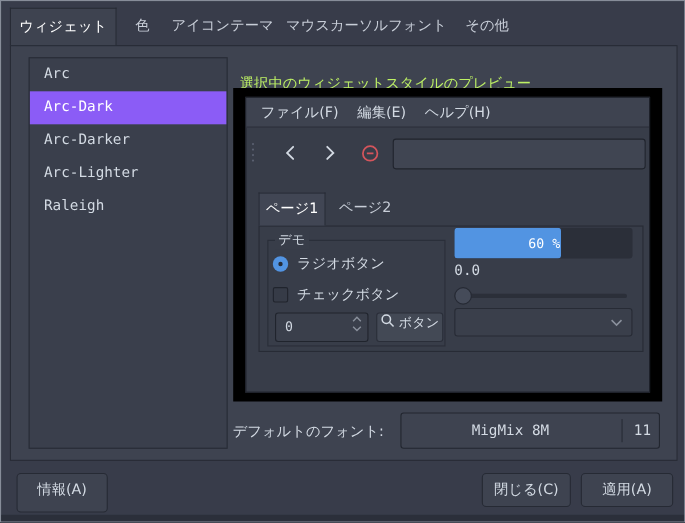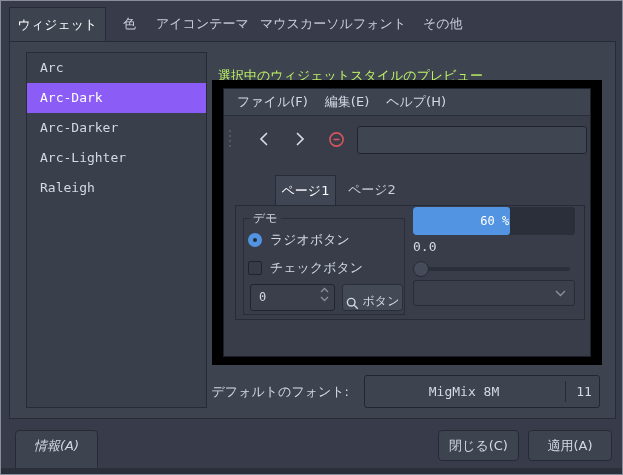--- a/index.html
+++ b/index.html
@@ -47,21 +47,21 @@
   }
   .toolbar { position:absolute; left:0; top:28px; width:100%; height:45px; }
   .handle { position:absolute; left:5px; top:13px; display:flex; flex-direction:column; gap:3px; }
   .handle i { width:2px; height:2px; background:#5a6070; border-radius:50%; }
   .tbtn { position:absolute; top:13px; width:18px; height:18px; display:flex; align-items:center; justify-content:center; }
   .entry {
     position:absolute; left:133px; top:9px; width:230px; height:28px;
     background:#404552; border:1px solid #20242d; border-radius:3px;
   }
 
-  .ptab { position:absolute; top:86px; height:30px; line-height:30px; white-space:nowrap; color:#c8ced8;margin-left:40px; }
+  .ptab { position:absolute; top:86px; height:30px; line-height:30px; white-space:nowrap; color:#c8ced8; }
   .ptab-active {
     background:#414654; border:1px solid #272b35; border-bottom:none;
     text-align:center; color:#ffffff; z-index:2;
   }
   .ppage { position:absolute; left:11px; top:116px; width:350px; height:115px; border:1px solid #272b35; }
 
   .demo { position:absolute; left:19px; top:129px; width:162px; height:97px; border:1px solid #2a2e39; }
   .demo-legend { position:absolute; left:6px; top:-9px; background:#383d49; padding:0 3px; font-size:12px; color:#d3dae3; }
   .radio { position:absolute; left:4px; top:14px; width:14px; height:14px; border-radius:50%; background:#5294e2; display:flex; align-items:center; justify-content:center; }
   .radio i { width:4px; height:4px; border-radius:50%; background:#262b36; }
@@ -69,21 +69,21 @@
   .ctl-label { position:absolute; left:26px; font-size:13px; color:#d3dae3; white-space:nowrap; }
   .spin {
     position:absolute; left:6px; top:65px; width:85px; height:27px;
     background:#3a3f4b; border:1px solid #20242d; border-radius:3px;
   }
   .spin-val { position:absolute; left:8px; top:0; line-height:25px; font-size:12px; }
   .spin-arrows { position:absolute; right:5px; top:2px; display:flex; flex-direction:column; gap:3px; }
   .pbtn {
     position:absolute; left:98px; top:65px; width:61px; height:27px;
     background:#434955; border:1px solid #2a2e39; border-radius:3px;
-    display:flex; align-items:flex-end; justify-content:center; gap:4px; font-size:12px;
+    display:flex; align-items:flex-start; justify-content:center; gap:4px; font-size:12px;
   }
 
   .progress { position:absolute; left:189px; top:118px; width:162px; height:28px; background:#2b2f39; border-radius:3px; overflow:hidden; }
   .progress-fill {
     height:100%; background:#5294e2; border-radius:3px;
     display:flex; align-items:center; justify-content:flex-end; padding-right:1px;
     color:#ffffff; font-size:12px; font-family:"DejaVu Sans Mono", monospace;
   }
   .scale-val { position:absolute; left:189px; top:150px; font-size:13px; }
   .slider { position:absolute; left:189px; top:172px; width:157px; height:16px; }
@@ -221,18 +221,18 @@
     </div>
 
     <div class="font-label">デフォルトのフォント:</div>
     <div class="font-btn">
       <span class="font-name mono">MigMix 8M</span>
       <span class="font-sep"></span>
       <span class="font-size mono">11</span>
     </div>
   </div>
 
-  <div class="abtn" style="left:14px; top:429px; width:83px; height:46px; line-height:30px;font-style:italic;">情報(A)</div>
+  <div class="abtn" style="left:14px; top:429px; width:83px; height:36px; line-height:30px;">情報(A)</div>
   <div class="abtn" style="left:437px; top:429px; width:81px; height:31px; line-height:29px;">閉じる(C)</div>
   <div class="abtn" style="left:527px; top:429px; width:84px; height:31px; line-height:29px;">適用(A)</div>
 
   <div class="bottom-strip"></div>
 </div>
 
 </body></html>

